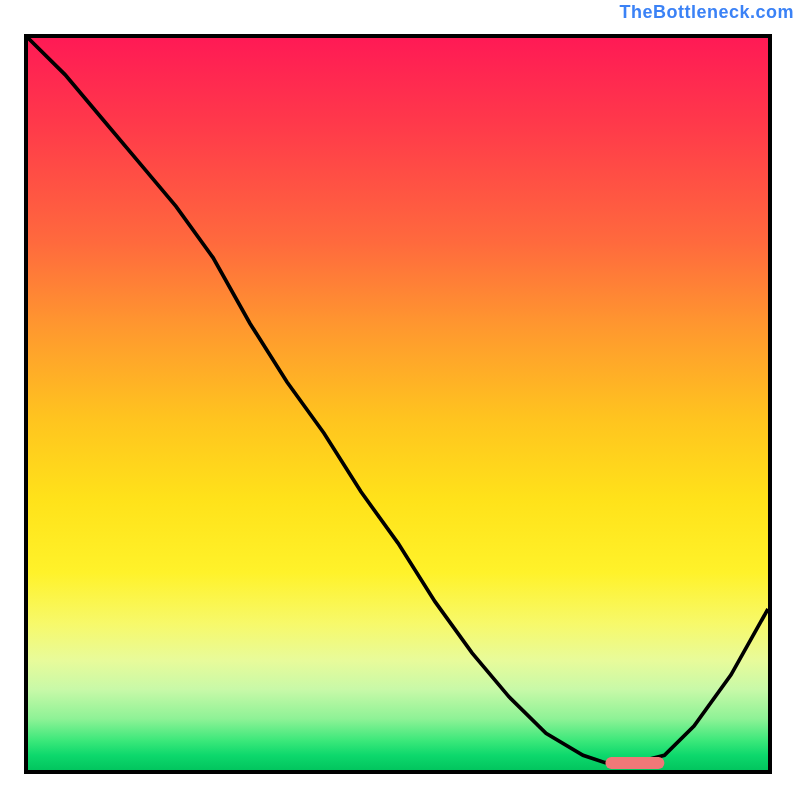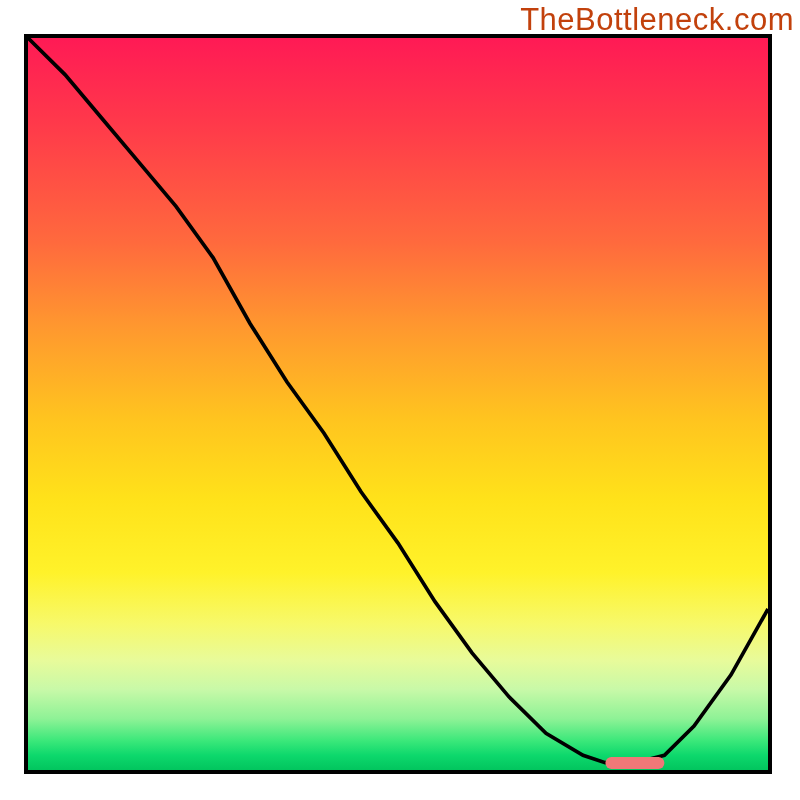--- a/index.html
+++ b/index.html
@@ -14,23 +14,23 @@
   .frame {
     position: relative;
     width: 800px;
     height: 800px;
     box-sizing: border-box;
   }
   .watermark {
     position: absolute;
     top: 2px;
     right: 6px;
-    font-size: 31px;
-    font-weight: 400;
-    color: #c2410c;
+    font-size: 18px;
+    font-weight: 700;
+    color: #3b82f6;
     letter-spacing: 0.5px;
     pointer-events: none;
   }
   .plot-outer {
     position: absolute;
     left: 24px;
     top: 34px;
     width: 748px;
     height: 740px;
     border: 4px solid #000;

